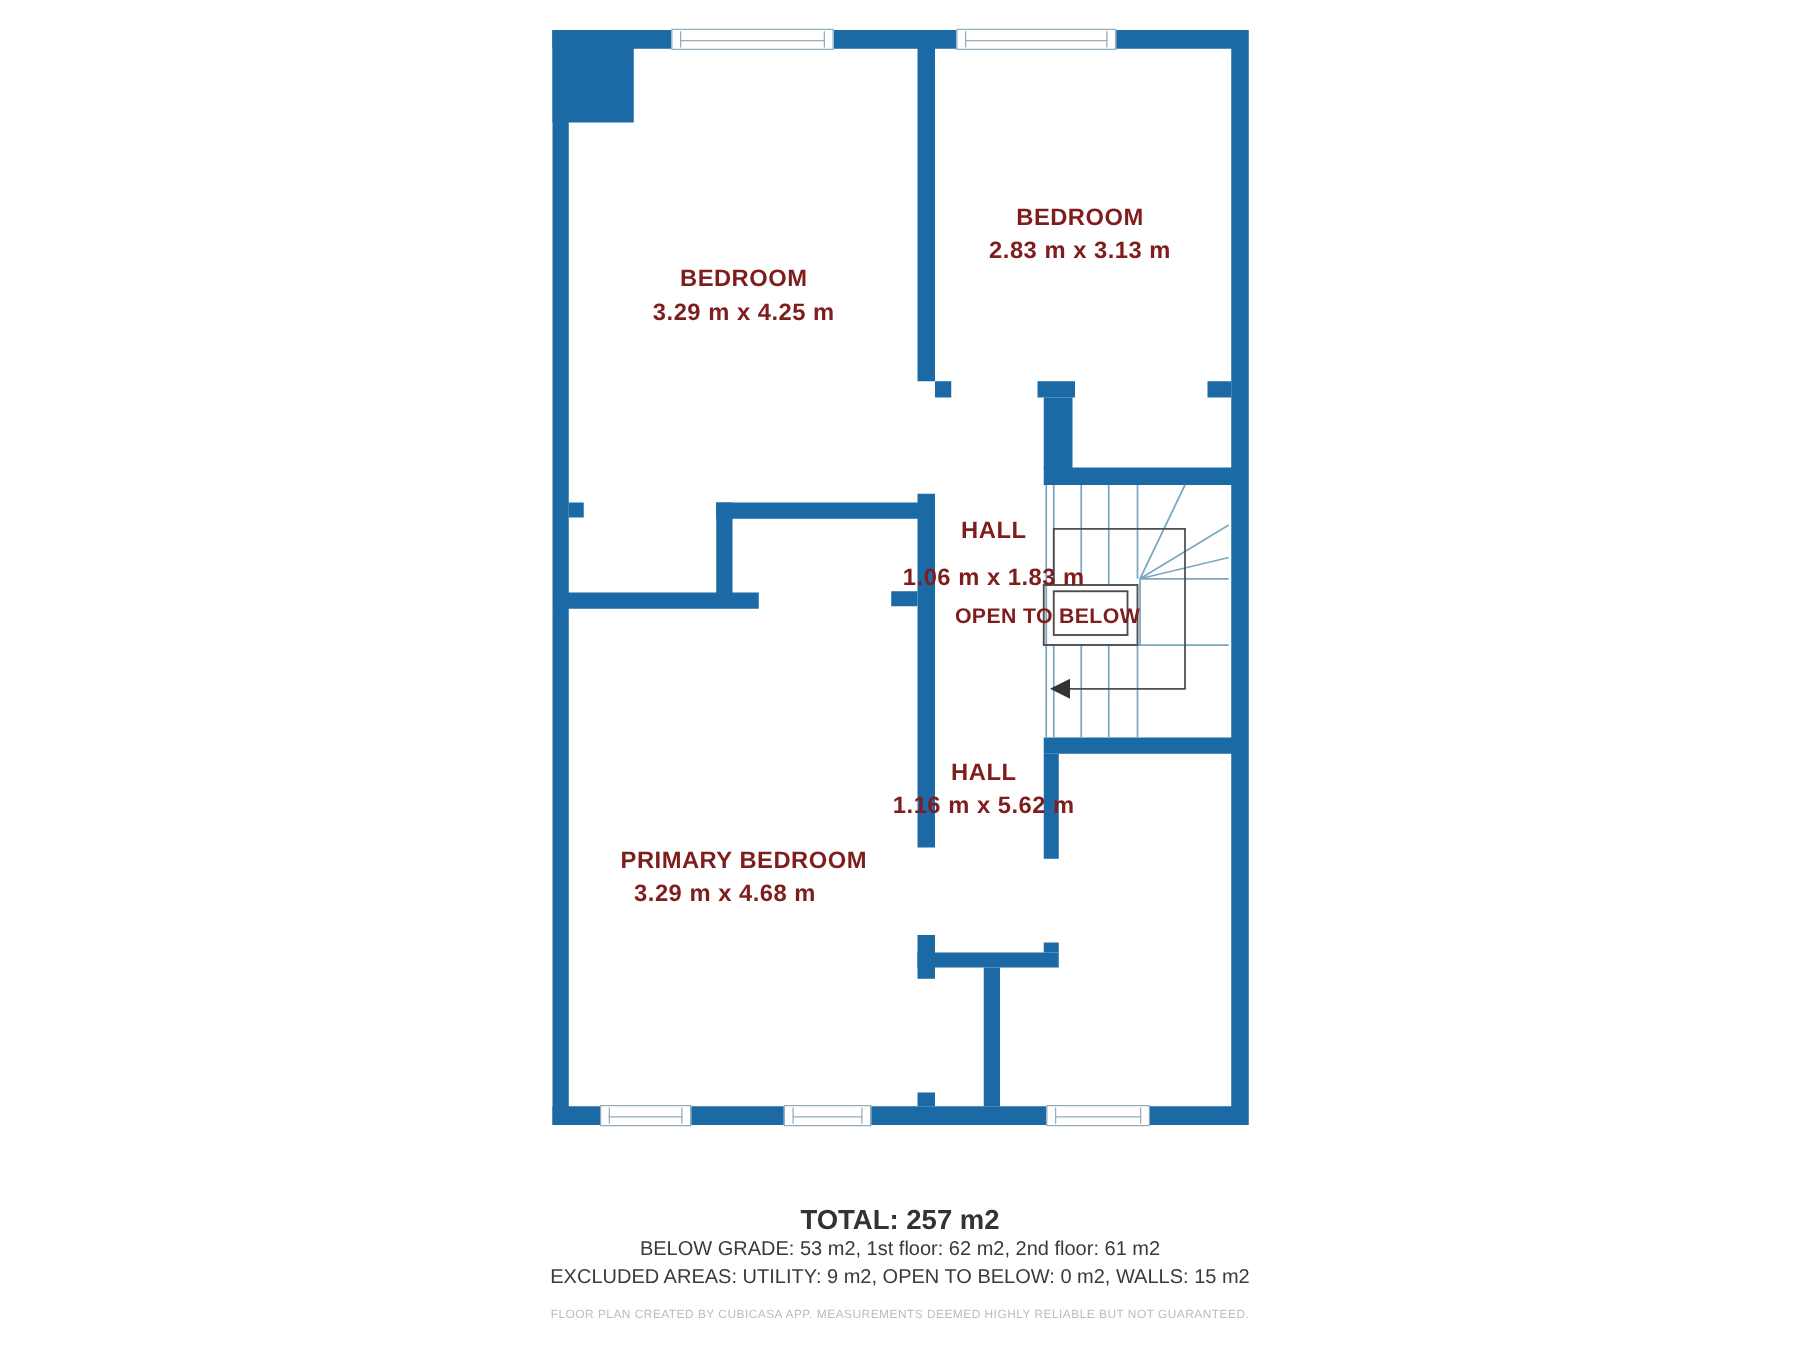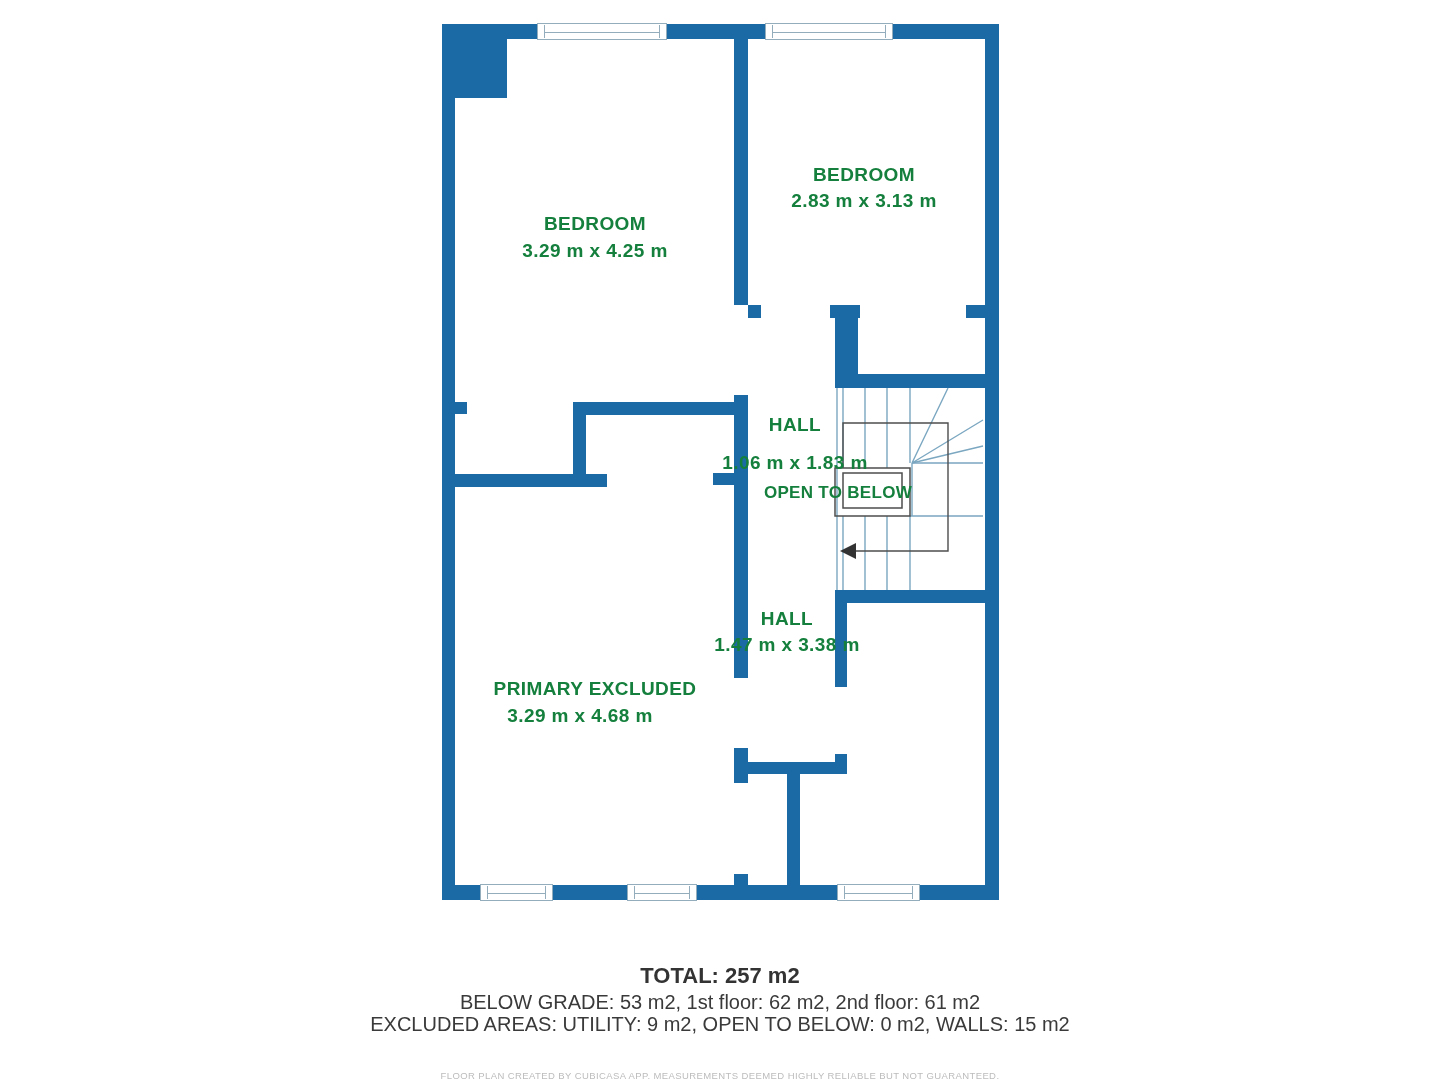--- a/index.html
+++ b/index.html
@@ -5,28 +5,28 @@
   html,body{margin:0;padding:0;background:#ffffff;}
   body{width:1440px;height:1080px;position:relative;overflow:hidden;
        font-family:"Liberation Sans",sans-serif;}
   .plan{position:absolute;left:0;top:0;width:1440px;height:960px;}
   .w{position:absolute;background:#1b6aa5;}
   .window{position:absolute;background:#ffffff;border:1px solid #93adbc;box-sizing:border-box;}
   .window .mid{position:absolute;left:6px;right:6px;top:50%;height:1px;background:#93adbc;}
   .window .capL{position:absolute;left:6px;top:1px;bottom:1px;width:1px;background:#93adbc;}
   .window .capR{position:absolute;right:6px;top:1px;bottom:1px;width:1px;background:#93adbc;}
   .lbl{position:absolute;transform:translateX(-50%);white-space:nowrap;
-       color:#15803d;font-weight:600;font-size:19px;letter-spacing:.4px;text-align:right;}
+       color:#7f1d1d;font-weight:600;font-size:19px;letter-spacing:.4px;text-align:right;}
   .lbl.small{font-size:17px;letter-spacing:.3px;}
   .footer{position:absolute;left:0;width:1440px;text-align:center;color:#333333;}
   .f-total{top:963px;font-size:22px;font-weight:700;}
-  .f-line{font-size:20px;font-weight:400;color:#3a3a3a;}
+  .f-line{font-size:16px;font-weight:400;color:#3a3a3a;}
   .f-floors{top:991px;}
   .f-excluded{top:1013px;}
-  .f-disclaimer{top:1046px;font-size:9.5px;color:#bcbcbc;letter-spacing:.4px;font-weight:400;margin-top:24px;}
+  .f-disclaimer{top:1046px;font-size:9.5px;color:#bcbcbc;letter-spacing:.4px;font-weight:400;}
   svg.stairs{position:absolute;left:820px;top:370px;}
 </style>
 </head>
 <body>
 
 <div class="plan">
 
   <div class="w" style="left:442px;top:24px;width:556px;height:15px"></div>
   <div class="w" style="left:442px;top:885px;width:556px;height:15px"></div>
   <div class="w" style="left:442px;top:24px;width:13px;height:876px"></div>
@@ -102,22 +102,22 @@
 
   <div class="lbl" style="left:864px;top:164px">BEDROOM</div>
   <div class="lbl" style="left:864px;top:190px">2.83 m x 3.13 m</div>
 
   <div class="lbl" style="left:795px;top:414px">HALL</div>
   <div class="lbl" style="left:795px;top:452px">1.06 m x 1.83 m</div>
 
   <div class="lbl small" style="left:838px;top:483px">OPEN TO BELOW</div>
 
   <div class="lbl" style="left:787px;top:608px">HALL</div>
-  <div class="lbl" style="left:787px;top:634px">1.47 m x 3.38 m</div>
+  <div class="lbl" style="left:787px;top:634px">1.16 m x 5.62 m</div>
 
-  <div class="lbl" style="left:595px;top:678px">PRIMARY EXCLUDED</div>
+  <div class="lbl" style="left:595px;top:678px">PRIMARY BEDROOM</div>
   <div class="lbl" style="left:580px;top:705px">3.29 m x 4.68 m</div>
 </div>
 
 <div class="footer f-total">TOTAL: 257 m2</div>
 <div class="footer f-line f-floors">BELOW GRADE: 53 m2, 1st floor: 62 m2, 2nd floor: 61 m2</div>
 <div class="footer f-line f-excluded">EXCLUDED AREAS: UTILITY: 9 m2, OPEN TO BELOW: 0 m2, WALLS: 15 m2</div>
 <div class="footer f-disclaimer">FLOOR PLAN CREATED BY CUBICASA APP. MEASUREMENTS DEEMED HIGHLY RELIABLE BUT NOT GUARANTEED.</div>
 
 </body></html>

